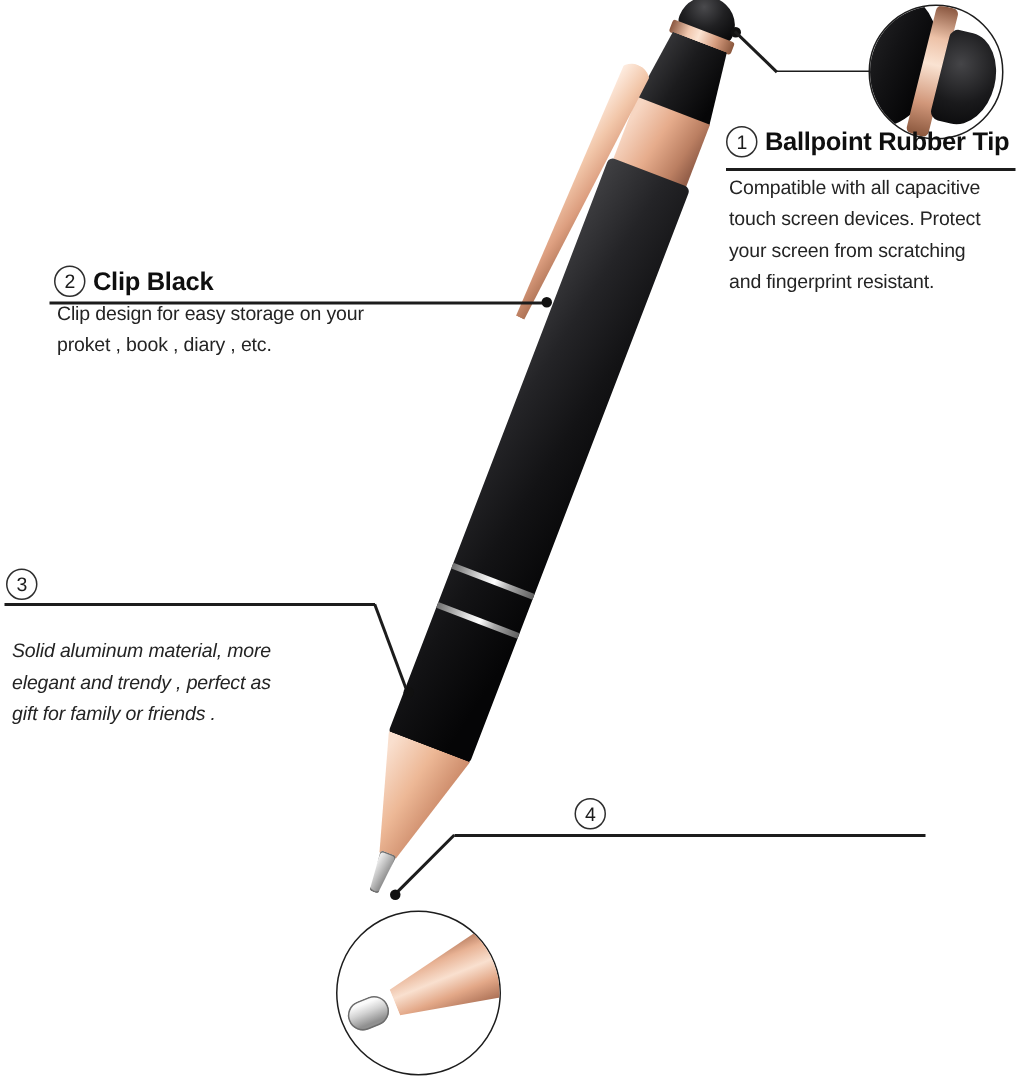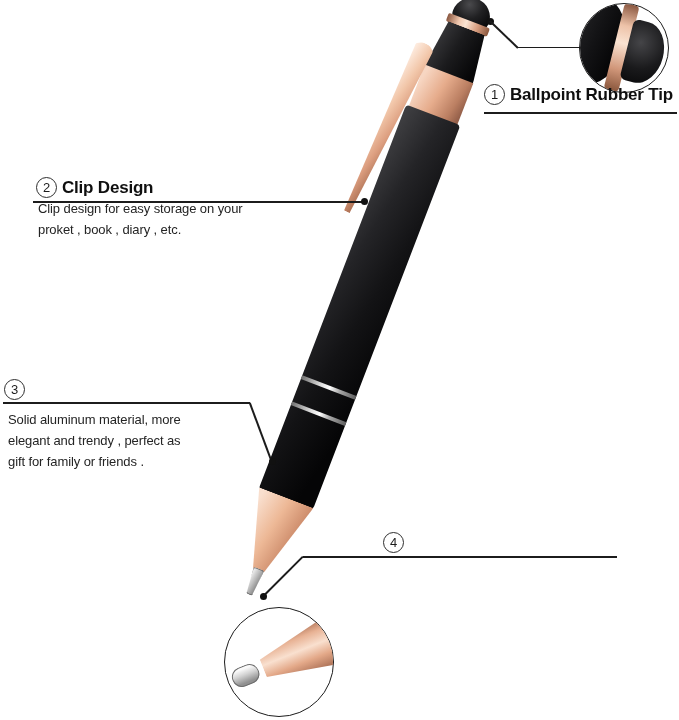--- a/index.html
+++ b/index.html
@@ -128,35 +128,36 @@
 
   <div class="line" style="left:303px;top:556px;width:314px;"></div>
   <div class="line" style="left:303px;top:556px;width:55px;transform:rotate(135deg);"></div>
   <div class="dot" style="left:260px;top:593px;"></div>
 
   <section class="callout" style="left:484px;top:84px;">
     <h2 class="callout-title">
       <span class="num-badge">1</span>
       <span>Ballpoint Rubber Tip</span>
     </h2>
+    <p class="callout-body" style="margin-top:9px;margin-left:2px;">Compatible with all capacitive<br>touch screen devices. Protect<br>your screen from scratching<br>and fingerprint resistant.</p>
   </section>
 
   <section class="callout" style="left:36px;top:177px;">
     <h2 class="callout-title">
       <span class="num-badge">2</span>
-      <span>Clip Design</span>
+      <span>Clip Black</span>
     </h2>
     <p class="callout-body" style="margin-top:0;margin-left:2px;">Clip design for easy storage on your<br>proket , book , diary , etc.</p>
   </section>
 
   <section class="callout" style="left:4px;top:379px;">
     <h2 class="callout-title">
       <span class="num-badge">3</span>
     </h2>
-    <p class="callout-body" style="margin-top:9px;margin-left:4px;">Solid aluminum material, more<br>elegant and trendy , perfect as<br>gift for family or friends .</p>
+    <p class="callout-body" style="margin-top:23px;margin-left:4px;font-style:italic;">Solid aluminum material, more<br>elegant and trendy , perfect as<br>gift for family or friends .</p>
   </section>
 
   <section class="callout" style="left:383px;top:532px;">
     <h2 class="callout-title">
       <span class="num-badge">4</span>
     </h2>
   </section>
 
 </div>
 

